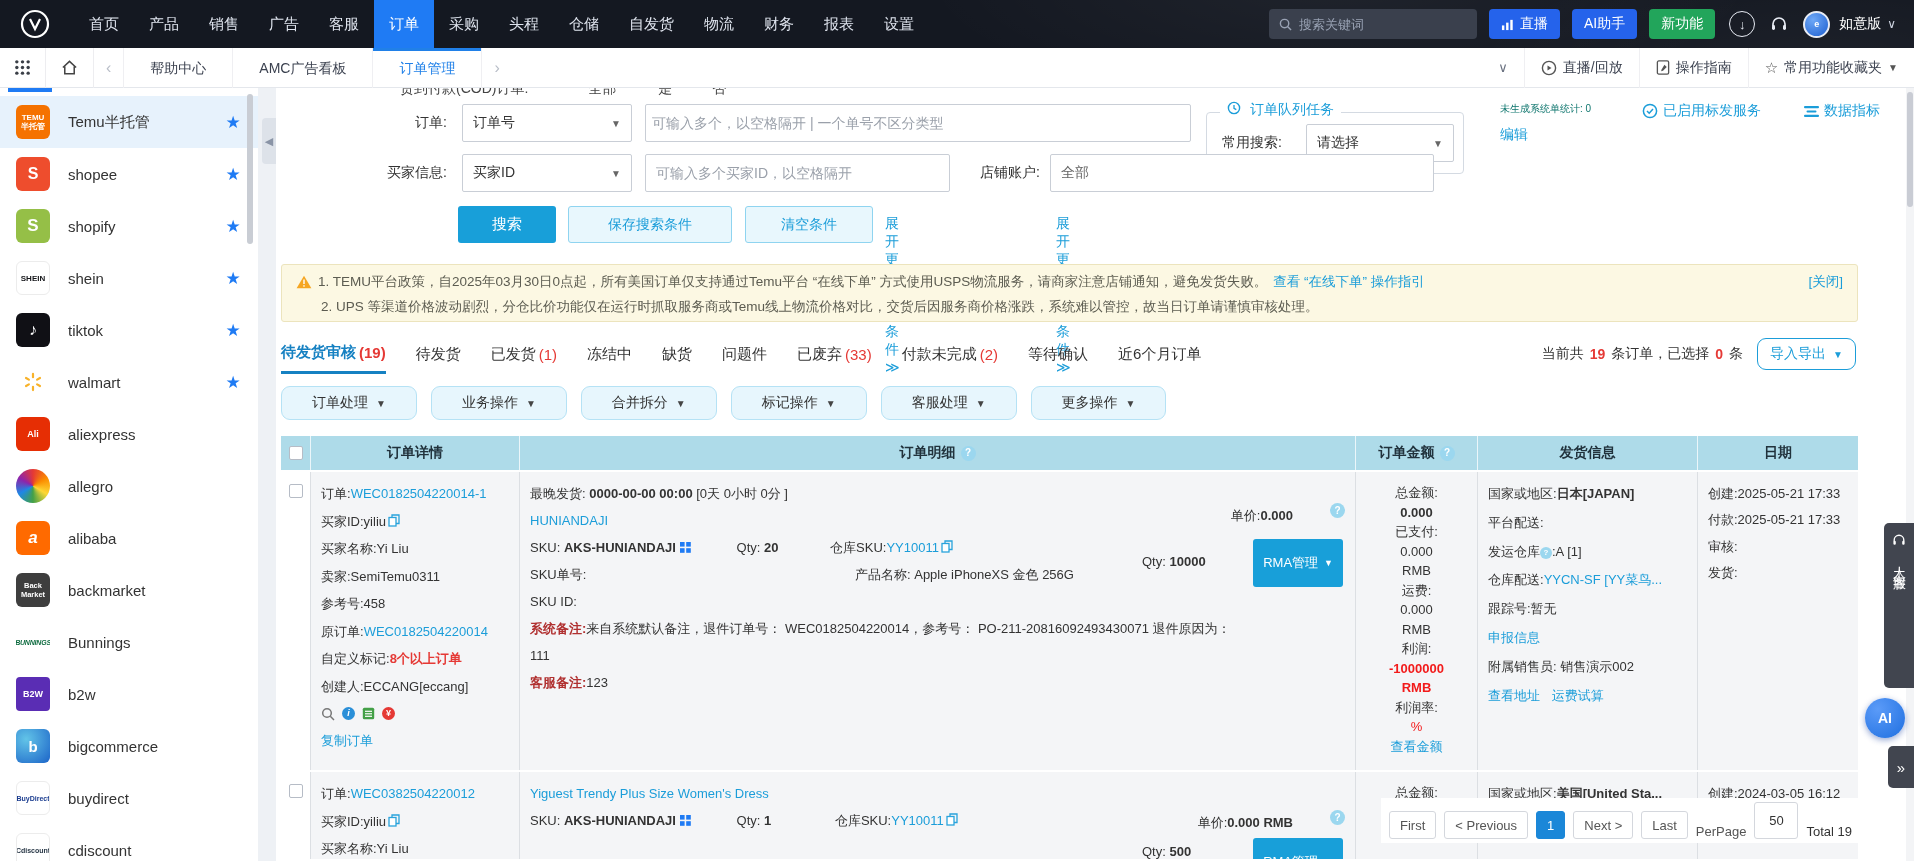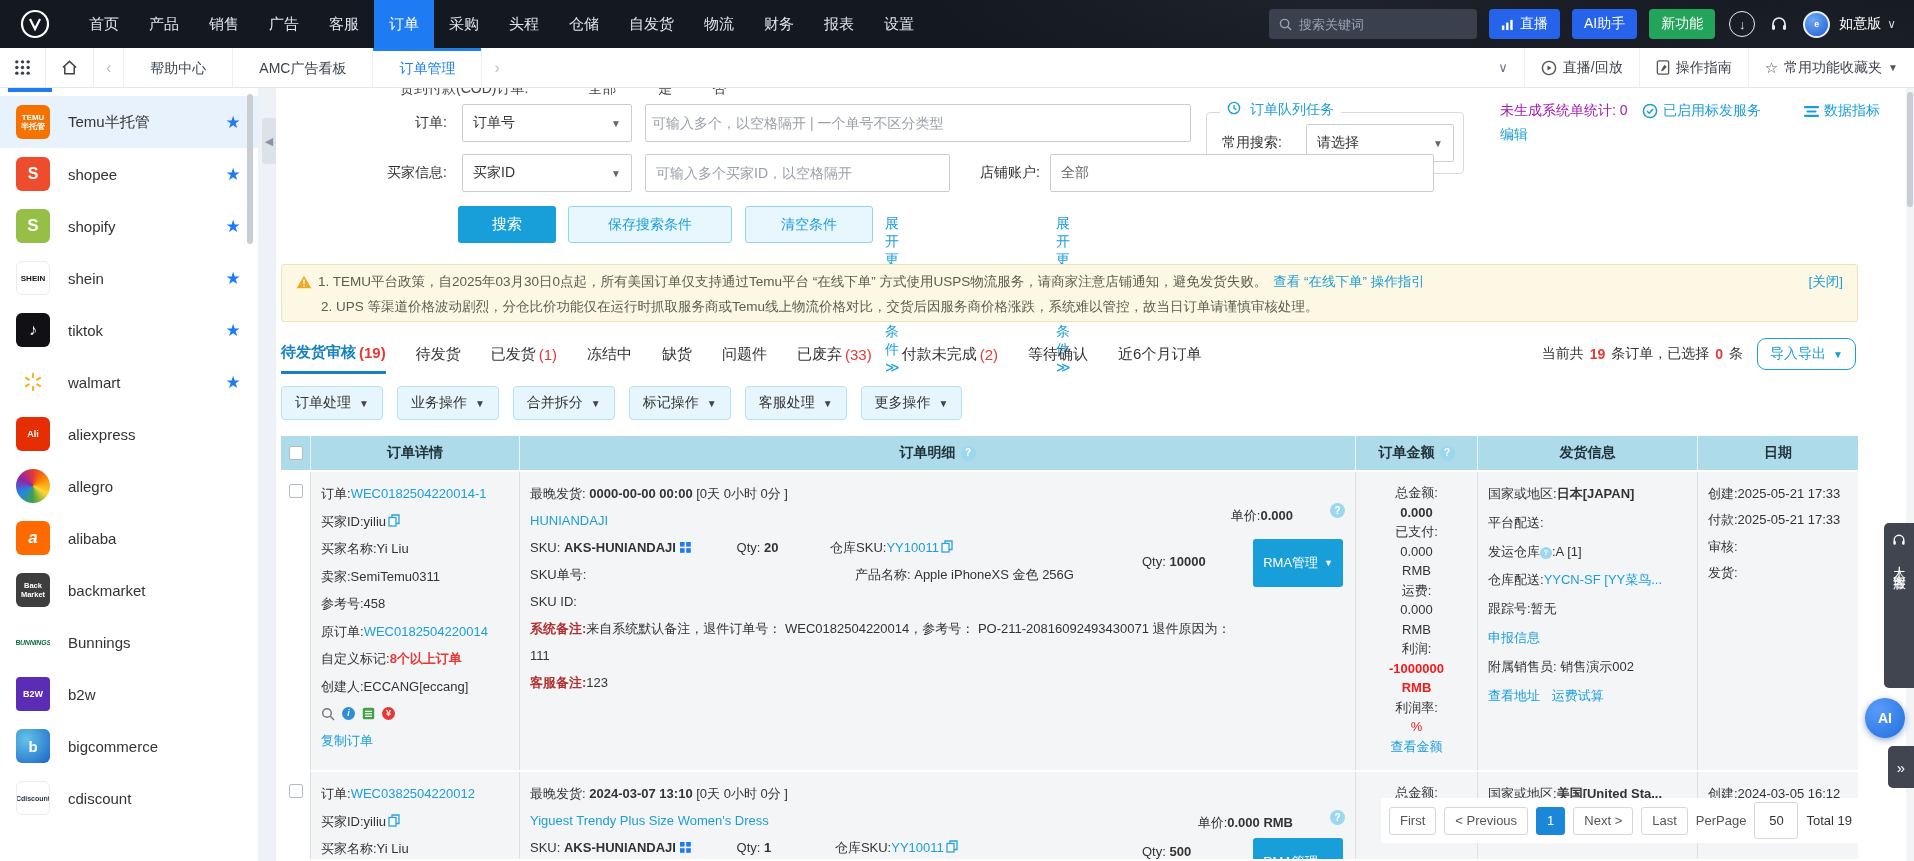--- a/index.html
+++ b/index.html
@@ -79,21 +79,21 @@
   .frow{position:absolute;left:0;display:flex;align-items:center}
   .flabel{width:179px;text-align:right;font-size:14px;color:#333;padding-right:8px}
   .select{height:38px;border:1px solid #c9ced6;border-radius:2px;background:#fff;display:flex;align-items:center;padding:0 10px;font-size:14px;color:#333;cursor:pointer}
   .select .sc{margin-left:auto;color:#666;font-size:10px;padding-left:8px}
   .tinput{height:38px;border:1px solid #c9ced6;border-radius:2px;padding:0 10px;font-size:14px;color:#333;outline:none}
   .tinput::placeholder{color:#9aa0aa}
   .queue-box{position:absolute;left:930px;top:24px;width:258px;height:62px;border:1px solid #d4dae2;border-radius:4px}
   .queue-link{position:absolute;left:944px;top:13px;background:#fff;padding:0 7px;color:#1b9dd9;font-size:14px;display:flex;gap:9px;align-items:flex-start;z-index:2;cursor:pointer}
   .common-label{position:absolute;left:946px;top:46px;font-size:14px;color:#333}
   .common-select{position:absolute;left:1030px;top:36px;width:148px}
-  .stats{position:absolute;left:1224px;top:14px;color:#a21caf;font-size:14px}
+  .stats{position:absolute;left:1224px;top:14px;color:#0f766e;font-size:10px}
   .stats-edit{position:absolute;left:1224px;top:38px;color:#1b9dd9;font-size:14px;cursor:pointer}
   .service{position:absolute;left:1366px;top:14px;color:#1b9dd9;font-size:14px;display:flex;gap:5px;align-items:center}
   .metrics{position:absolute;left:1528px;top:14px;color:#1b9dd9;font-size:14px;display:flex;gap:5px;align-items:center;cursor:pointer}
   .btnrow{position:absolute;top:118px;left:0;height:38px}
   .btn-primary{position:absolute;left:182px;width:98px;height:37px;background:#189fd9;color:#fff;font-size:15px;border:none;border-radius:3px;cursor:pointer}
   .btn-light{position:absolute;height:37px;background:#e8f7fd;border:1px solid #8fd4f0;color:#1b9dd9;font-size:14px;border-radius:3px;cursor:pointer}
   .btn-save{left:292px;width:164px}
   .btn-clear{left:469px;width:128px}
   .expand-link{position:absolute;top:9px;color:#1b9dd9;font-size:14px;cursor:pointer}
   .lnk1{left:609px}.lnk2{left:780px}
@@ -106,21 +106,21 @@
 
   .stabs{position:absolute;left:5px;top:246px;height:40px;display:flex;align-items:stretch}
   .stab{display:flex;align-items:center;margin-right:30px;font-size:15px;color:#333;cursor:pointer;white-space:nowrap}
   .stab .cnt{color:#e53935;margin-left:3px}
   .stab.active{color:#1681c2;font-weight:bold;border-bottom:3px solid #1681c2}
   .stabs-right{position:absolute;right:50px;top:250px;display:flex;align-items:center;gap:4px;font-size:14px;color:#333}
   .stabs-right b{color:#e53935;padding:0 2px}
   .btn-export{margin-left:10px;height:32px;padding:0 12px;background:#fff;border:1px solid #1b9dd9;color:#1b9dd9;font-size:14px;border-radius:9px;display:flex;align-items:center;gap:7px;cursor:pointer}
 
   .actions{position:absolute;left:5px;top:298px;display:flex;gap:14px}
-  .act-btn{height:34px;padding:0 13px;background:#e7f6fd;border:1px solid #b5e2f5;border-radius:4px;font-size:14px;color:#333;display:flex;align-items:center;gap:8px;cursor:pointer}
+  .act-btn{height:34px;padding:0 30px;background:#e7f6fd;border:1px solid #b5e2f5;border-radius:9px;font-size:14px;color:#333;display:flex;align-items:center;gap:8px;cursor:pointer}
   .act-btn .dd-caret{color:#444}
 
   
   .tbl{position:absolute;left:5px;top:348px;width:1577px}
   .thead,.trow{display:grid;grid-template-columns:30px 209px 836px 122px 220px 160px}
   .thead{height:34px;background:#aedbe9}
   .th{display:flex;align-items:center;justify-content:center;font-weight:bold;font-size:14px;color:#21323c;border-right:1px solid rgba(255,255,255,.75);gap:5px}
   .trow{background:#f4f5f7;border-top:2px solid #fff}
   .tc{border-right:1px solid #dcdfe3;position:relative;font-size:13px;color:#333}
   .tc.chk{background:#fff;display:flex;justify-content:center;padding-top:12px}
@@ -146,21 +146,21 @@
   .unitq{position:absolute;top:31px;right:10px}
   .rma{position:absolute;right:12px;background:#189fd9;color:#fff;border:none;border-radius:3px;height:48px;padding:0 10px;font-size:13px;display:flex;align-items:center;gap:6px;cursor:pointer}
   .rma .dd-caret{color:#fff;font-size:9px}
   .qty2{position:absolute;left:622px;white-space:nowrap}
   .ic-copy{display:inline-block;vertical-align:-1px;margin-left:2px;cursor:pointer}
   .ic-skugrid{display:inline-block;vertical-align:-1px;margin-left:4px}
   .infocirc{width:13px;height:13px;border-radius:50%;background:#2a8fd8;color:#fff;font-size:9px;font-weight:bold;font-style:italic;display:flex;align-items:center;justify-content:center}
   .moneybag{width:13px;height:13px;border-radius:50%;background:#e53935;color:#fff;font-size:9px;font-weight:bold;display:flex;align-items:center;justify-content:center}
 
   
-  .pager{position:absolute;right:46px;top:710px;background:#fff;padding:4px 8px;display:flex;gap:8px;align-items:center;z-index:25;font-size:13px;color:#555}
+  .pager{position:absolute;right:46px;top:710px;background:#fff;padding:4px 8px;display:flex;gap:8px;align-items:flex-end;z-index:25;font-size:13px;color:#555}
   .pg-btn{height:28px;padding:0 10px;border:1px solid #d4d7dd;border-radius:3px;background:#fff;display:flex;align-items:center;cursor:pointer;color:#555;white-space:nowrap}
   .pg-btn.active{background:#1b87d8;border-color:#1b87d8;color:#fff}
   .pg-input{width:44px;height:37px;border:1px solid #d4d7dd;border-radius:3px;text-align:center;font-size:13px;color:#333;outline:none}
   .pg-total{color:#333;white-space:nowrap}
 
   
   .cs-panel{position:absolute;right:0;top:523px;width:30px;height:165px;background:#41454f;border-radius:5px 0 0 5px;color:#fff;display:flex;flex-direction:column;align-items:center;padding-top:9px;gap:8px;z-index:70;cursor:pointer}
   .cs-text{writing-mode:vertical-lr;font-size:13px;letter-spacing:4px;color:#fff}
   .expand-btn{position:absolute;right:0;top:746px;width:26px;height:42px;background:#41454f;border-radius:5px 0 0 5px;color:#fff;display:flex;align-items:center;justify-content:center;font-size:15px;z-index:70;cursor:pointer}
   .ai-btn{position:absolute;right:9px;top:698px;width:40px;height:40px;border-radius:50%;background:radial-gradient(circle at 32% 28%,#5b9bf8,#1f6fe0);color:#fff;font-weight:bold;font-size:14px;display:flex;align-items:center;justify-content:center;box-shadow:0 2px 6px rgba(20,60,160,.45);z-index:75;cursor:pointer}
@@ -350,20 +350,24 @@
     </div>
     <div class="sb-item">
       <span class="sb-ic ic-b2w">B2W</span>
       <span class="sb-label">b2w</span>
     </div>
     <div class="sb-item">
       <span class="sb-ic ic-bigcommerce">b</span>
       <span class="sb-label">bigcommerce</span>
     </div>
     <div class="sb-item">
+      <span class="sb-ic ic-buydirect">BuyDirect</span>
+      <span class="sb-label">buydirect</span>
+    </div>
+    <div class="sb-item">
       <span class="sb-ic ic-cdiscount">Cdiscount</span>
       <span class="sb-label">cdiscount</span>
     </div>
   </div>
   <div class="sb-scroll"></div>
 </div>
 
 <div class="collapse">◀</div>
 
 <div class="panel">
@@ -662,21 +666,20 @@
         </div>
       <div class="tc c1">
         <div><span>订单:</span><a class="lnk">WEC0382504220012</a></div>
         <div><span>买家ID:yiliu</span><span class="ic-copy"><svg width="12" height="13" viewBox="0 0 12 13">
                 <rect x="1" y="3.5" width="7" height="8.5" fill="#fff" stroke="#29a3dc" stroke-width="1.3"></rect>
                 <path d="M4 3.5 V1 H11 V9.5 H8" fill="none" stroke="#29a3dc" stroke-width="1.3"></path>
               </svg></span></div>
         <div>买家名称:Yi Liu</div>
       </div>
       <div class="tc c2">
-        <div><span>最晚发货:</span> <span class="bold">2024-03-07 13:10</span> <span>[0天 0小时 0分 ]</span></div>
         <div><a class="lnk">Yiguest Trendy Plus Size Women's Dress</a></div>
         <div>
           <span>SKU:</span> <span class="bold">AKS-HUNIANDAJI</span><span class="ic-skugrid"><svg width="11" height="11" viewBox="0 0 11 11">
                 <g fill="#1f7bf4">
                   <rect x="0" y="0" width="4.6" height="4.6"></rect>
                   <rect x="6.2" y="0" width="4.6" height="4.6"></rect>
                   <rect x="0" y="6.2" width="4.6" height="4.6"></rect>
                   <rect x="6.2" y="6.2" width="4.6" height="4.6"></rect>
                 </g>
               </svg></span>

